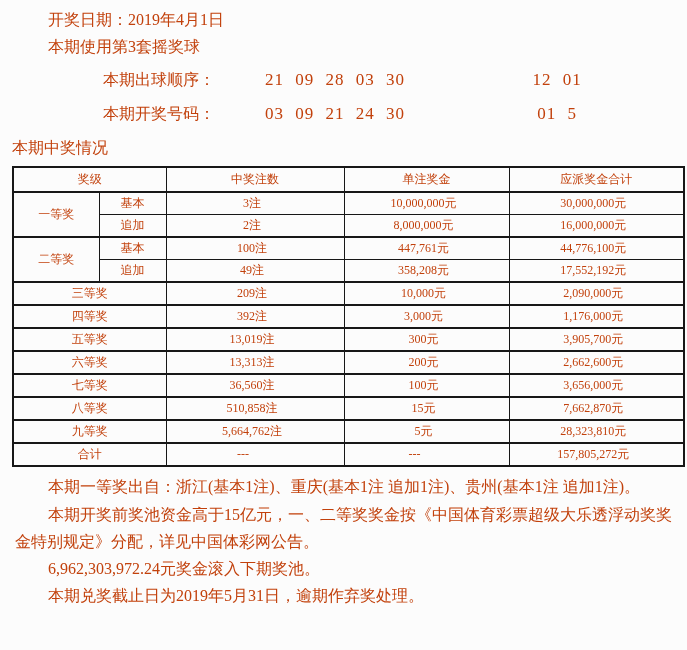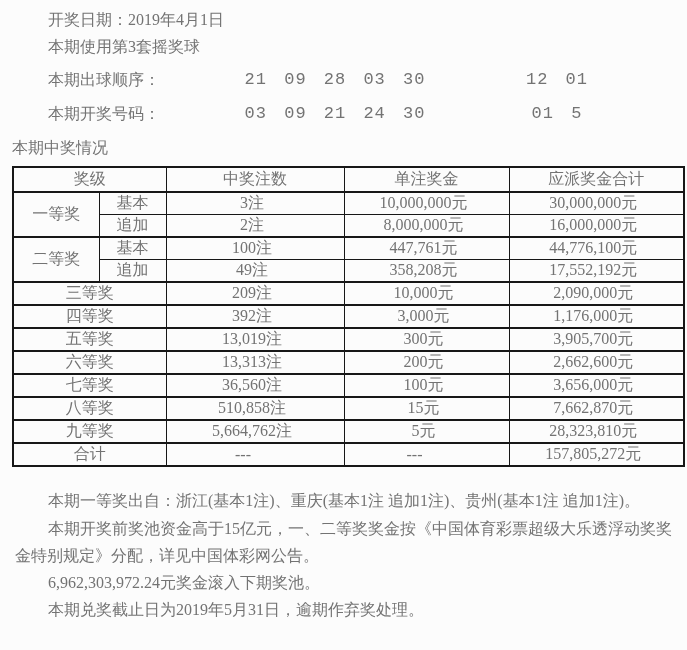--- a/index.html
+++ b/index.html
@@ -1,75 +1,75 @@
 <!DOCTYPE html>
 <html><head>
 <meta charset="utf-8">
 <style>
   html,body { margin:0; padding:0; background:#ffffff; }
   .page {
     position:relative;
     width:687px; height:650px;
     background:#fcfcfc;
-    color:#737373;
+    color:#c2410c;
     font-family:"Liberation Serif","DejaVu Serif",serif;
     font-size:16px;
     overflow:hidden;
     box-sizing:border-box;
     padding-top:11px;
   }
   .para {
     margin:0 16px 0 15px;
     text-indent:33px;
     line-height:17px;
     white-space:nowrap;
   }
   .gap10 { margin-top:10px; }
   .row {
     display:flex;
     line-height:18px;
     white-space:nowrap;
   }
-  .row .lab { width:215px; padding-left:48px; box-sizing:border-box; }
+  .row .lab { width:215px; padding-left:48px; box-sizing:border-box;text-align:right; }
   .row .front { width:240px; text-align:center; }
   .row .back  { width:204px; text-align:center; }
   .zones { margin-top:17px; }
   .numrow { margin-top:16px; }
-  .nums { font-size:17px; word-spacing:6px; letter-spacing:1px;font-family:Liberation Mono, monospace; }
+  .nums { font-size:17px; word-spacing:6px; letter-spacing:1px; }
   .tbl-title {
     width:671px; margin:16px 0 0 12px;
     text-align:left; line-height:18px;
   }
   table.prize {
     border-collapse:collapse;
     table-layout:fixed;
     width:671px;
     margin:9px 0 0 12px;
     border:2px solid #171717;
   }
   table.prize th, table.prize td {
     border:1px solid #171717;
     height:21px;
     padding:0;
     font-weight:normal;
-    font-size:16px;
+    font-size:12px;
     overflow:hidden;
     white-space:nowrap;
   }
   table.prize th { border-bottom-width:2px; height:23px; }
   tr.tb td { border-top-width:2px; }
   .c { text-align:center; }
   .r { text-align:center; padding-right:6px !important; }
   .dash { padding-right:24px !important; }
   .note {
     margin:0 14px 0 15px;
     text-indent:33px;
     line-height:27px;
   }
-  .n1 { margin-top:20px;font-family:Liberation Serif, serif; }
+  .n1 { margin-top:6px;font-family:Liberation Serif, serif; }
   .n2 { margin-top:1px; }
   .n3 { margin-top:0px; white-space:nowrap; }
   .n4 { margin-top:0px; white-space:nowrap; }
 </style>
 </head>
 <body>
 
 <div class="page">
 
   <p class="para">开奖日期：2019年4月1日</p>

